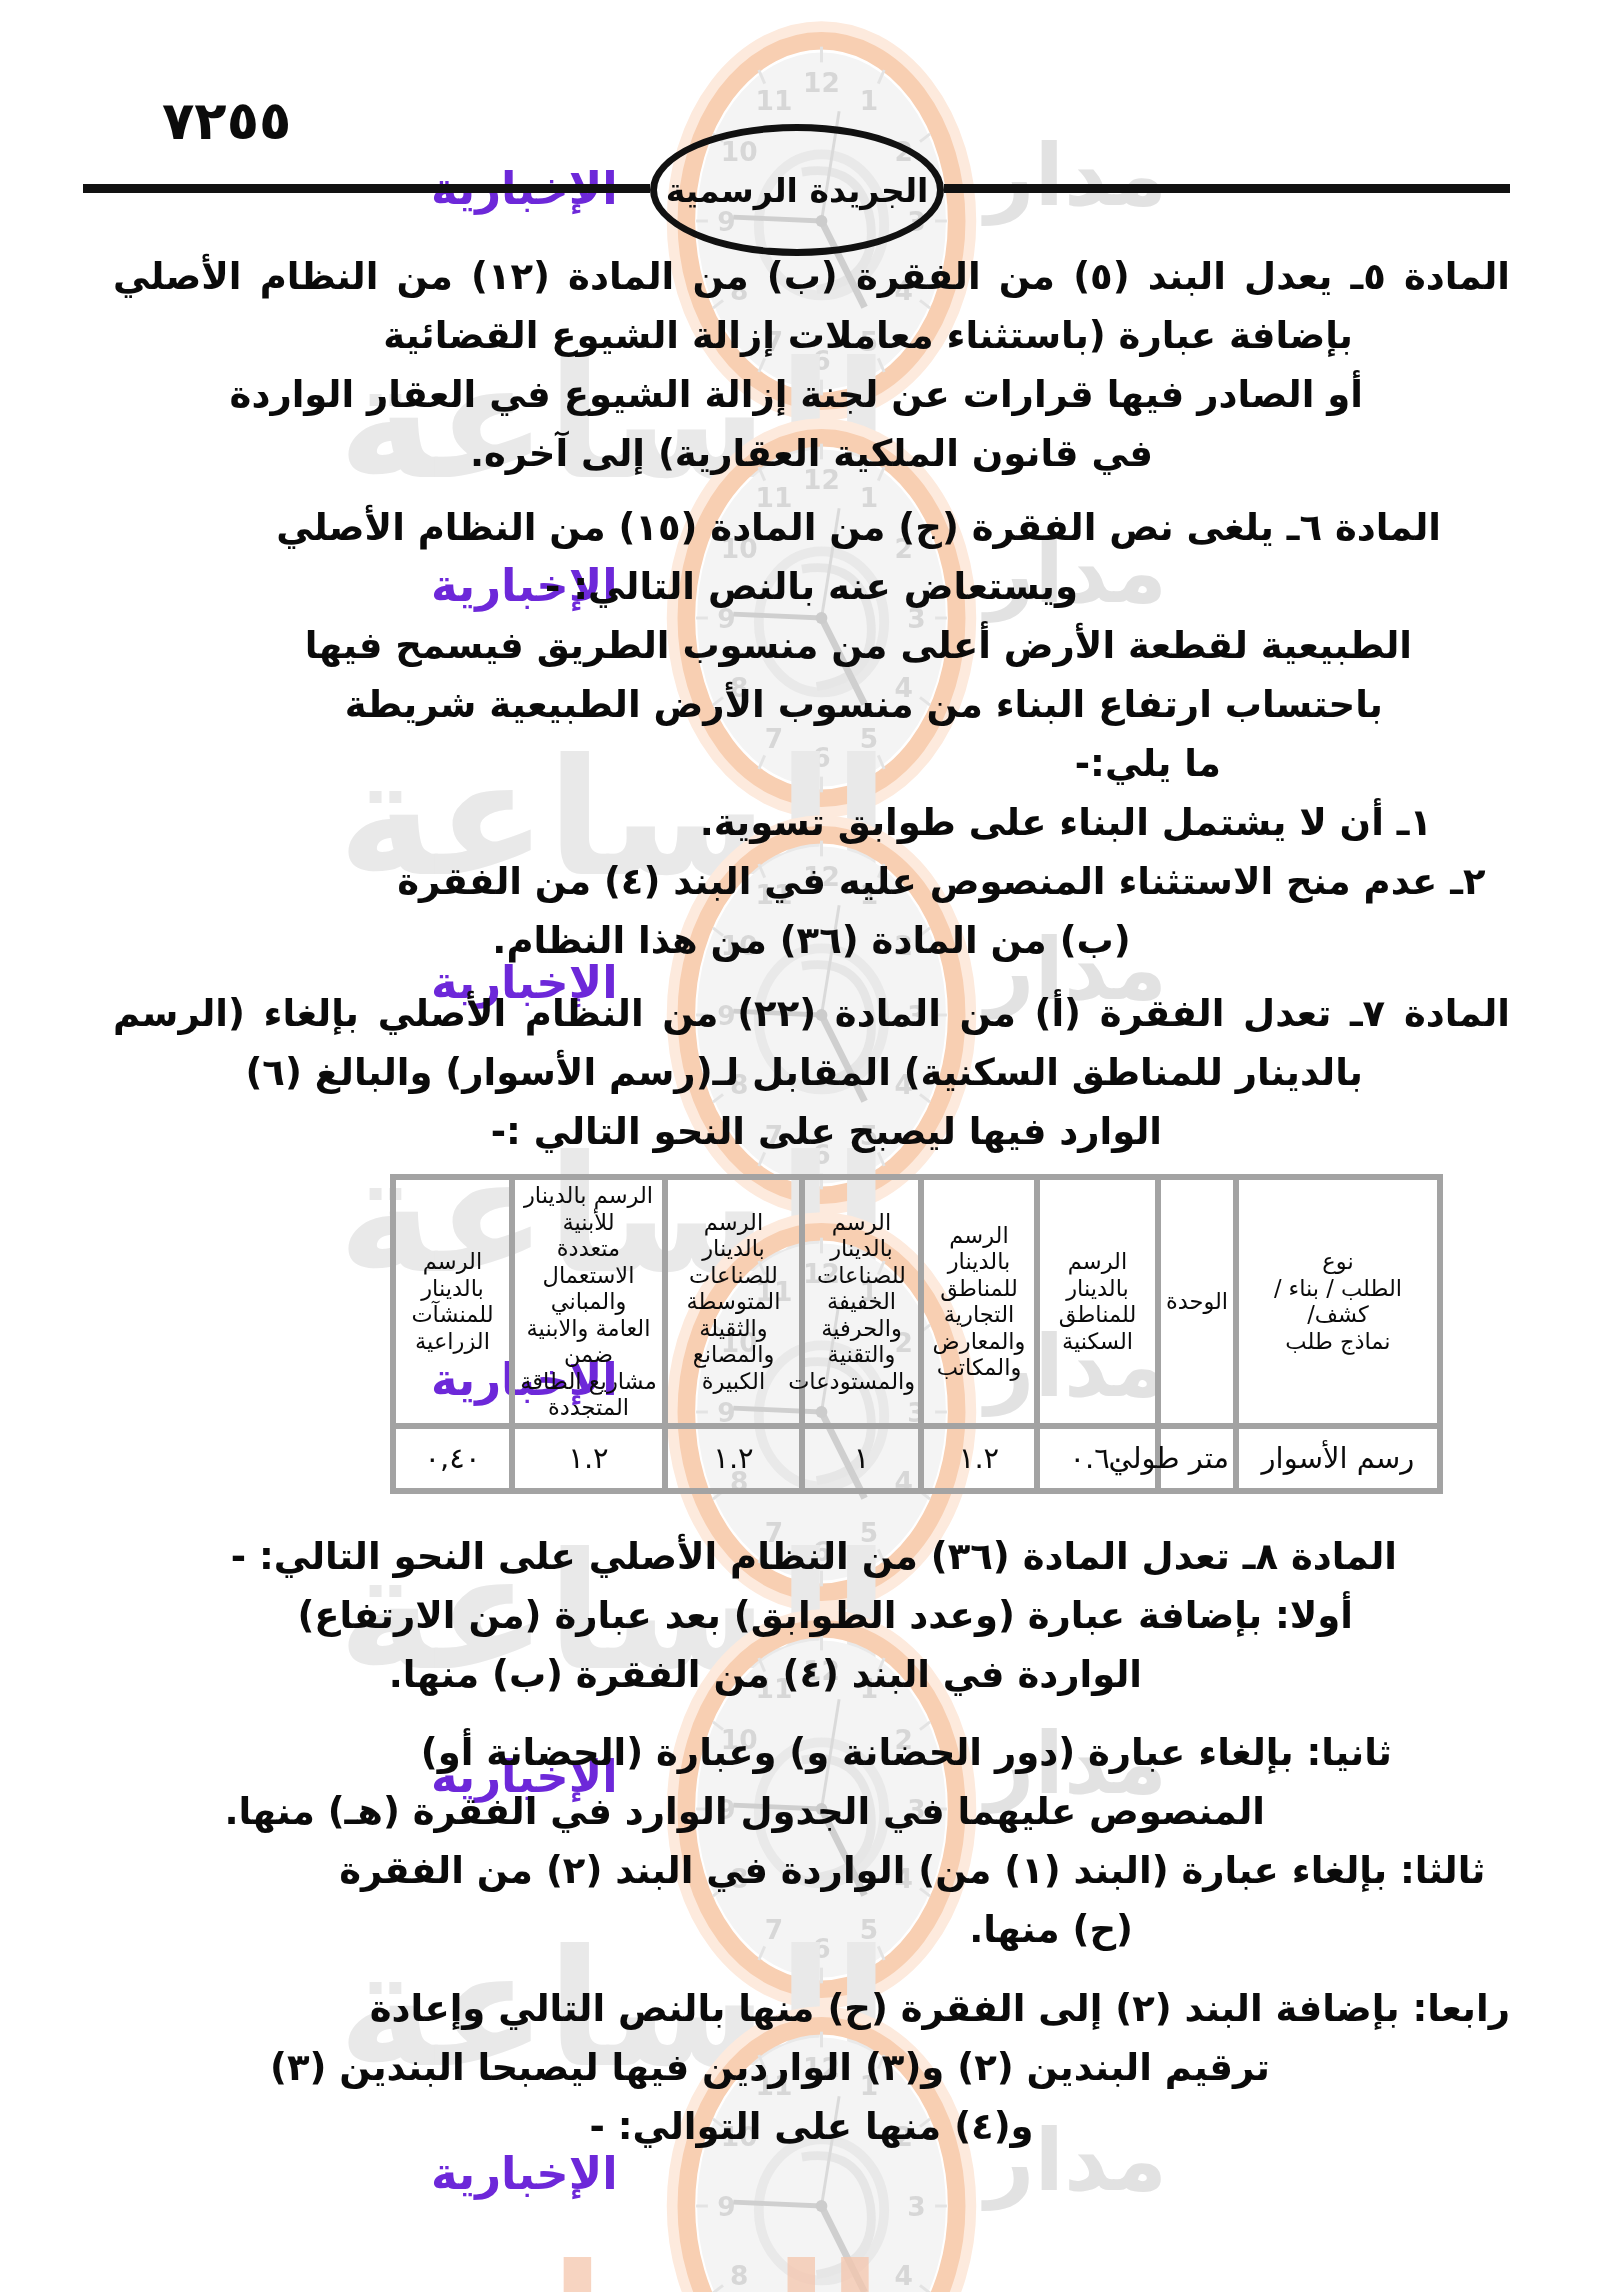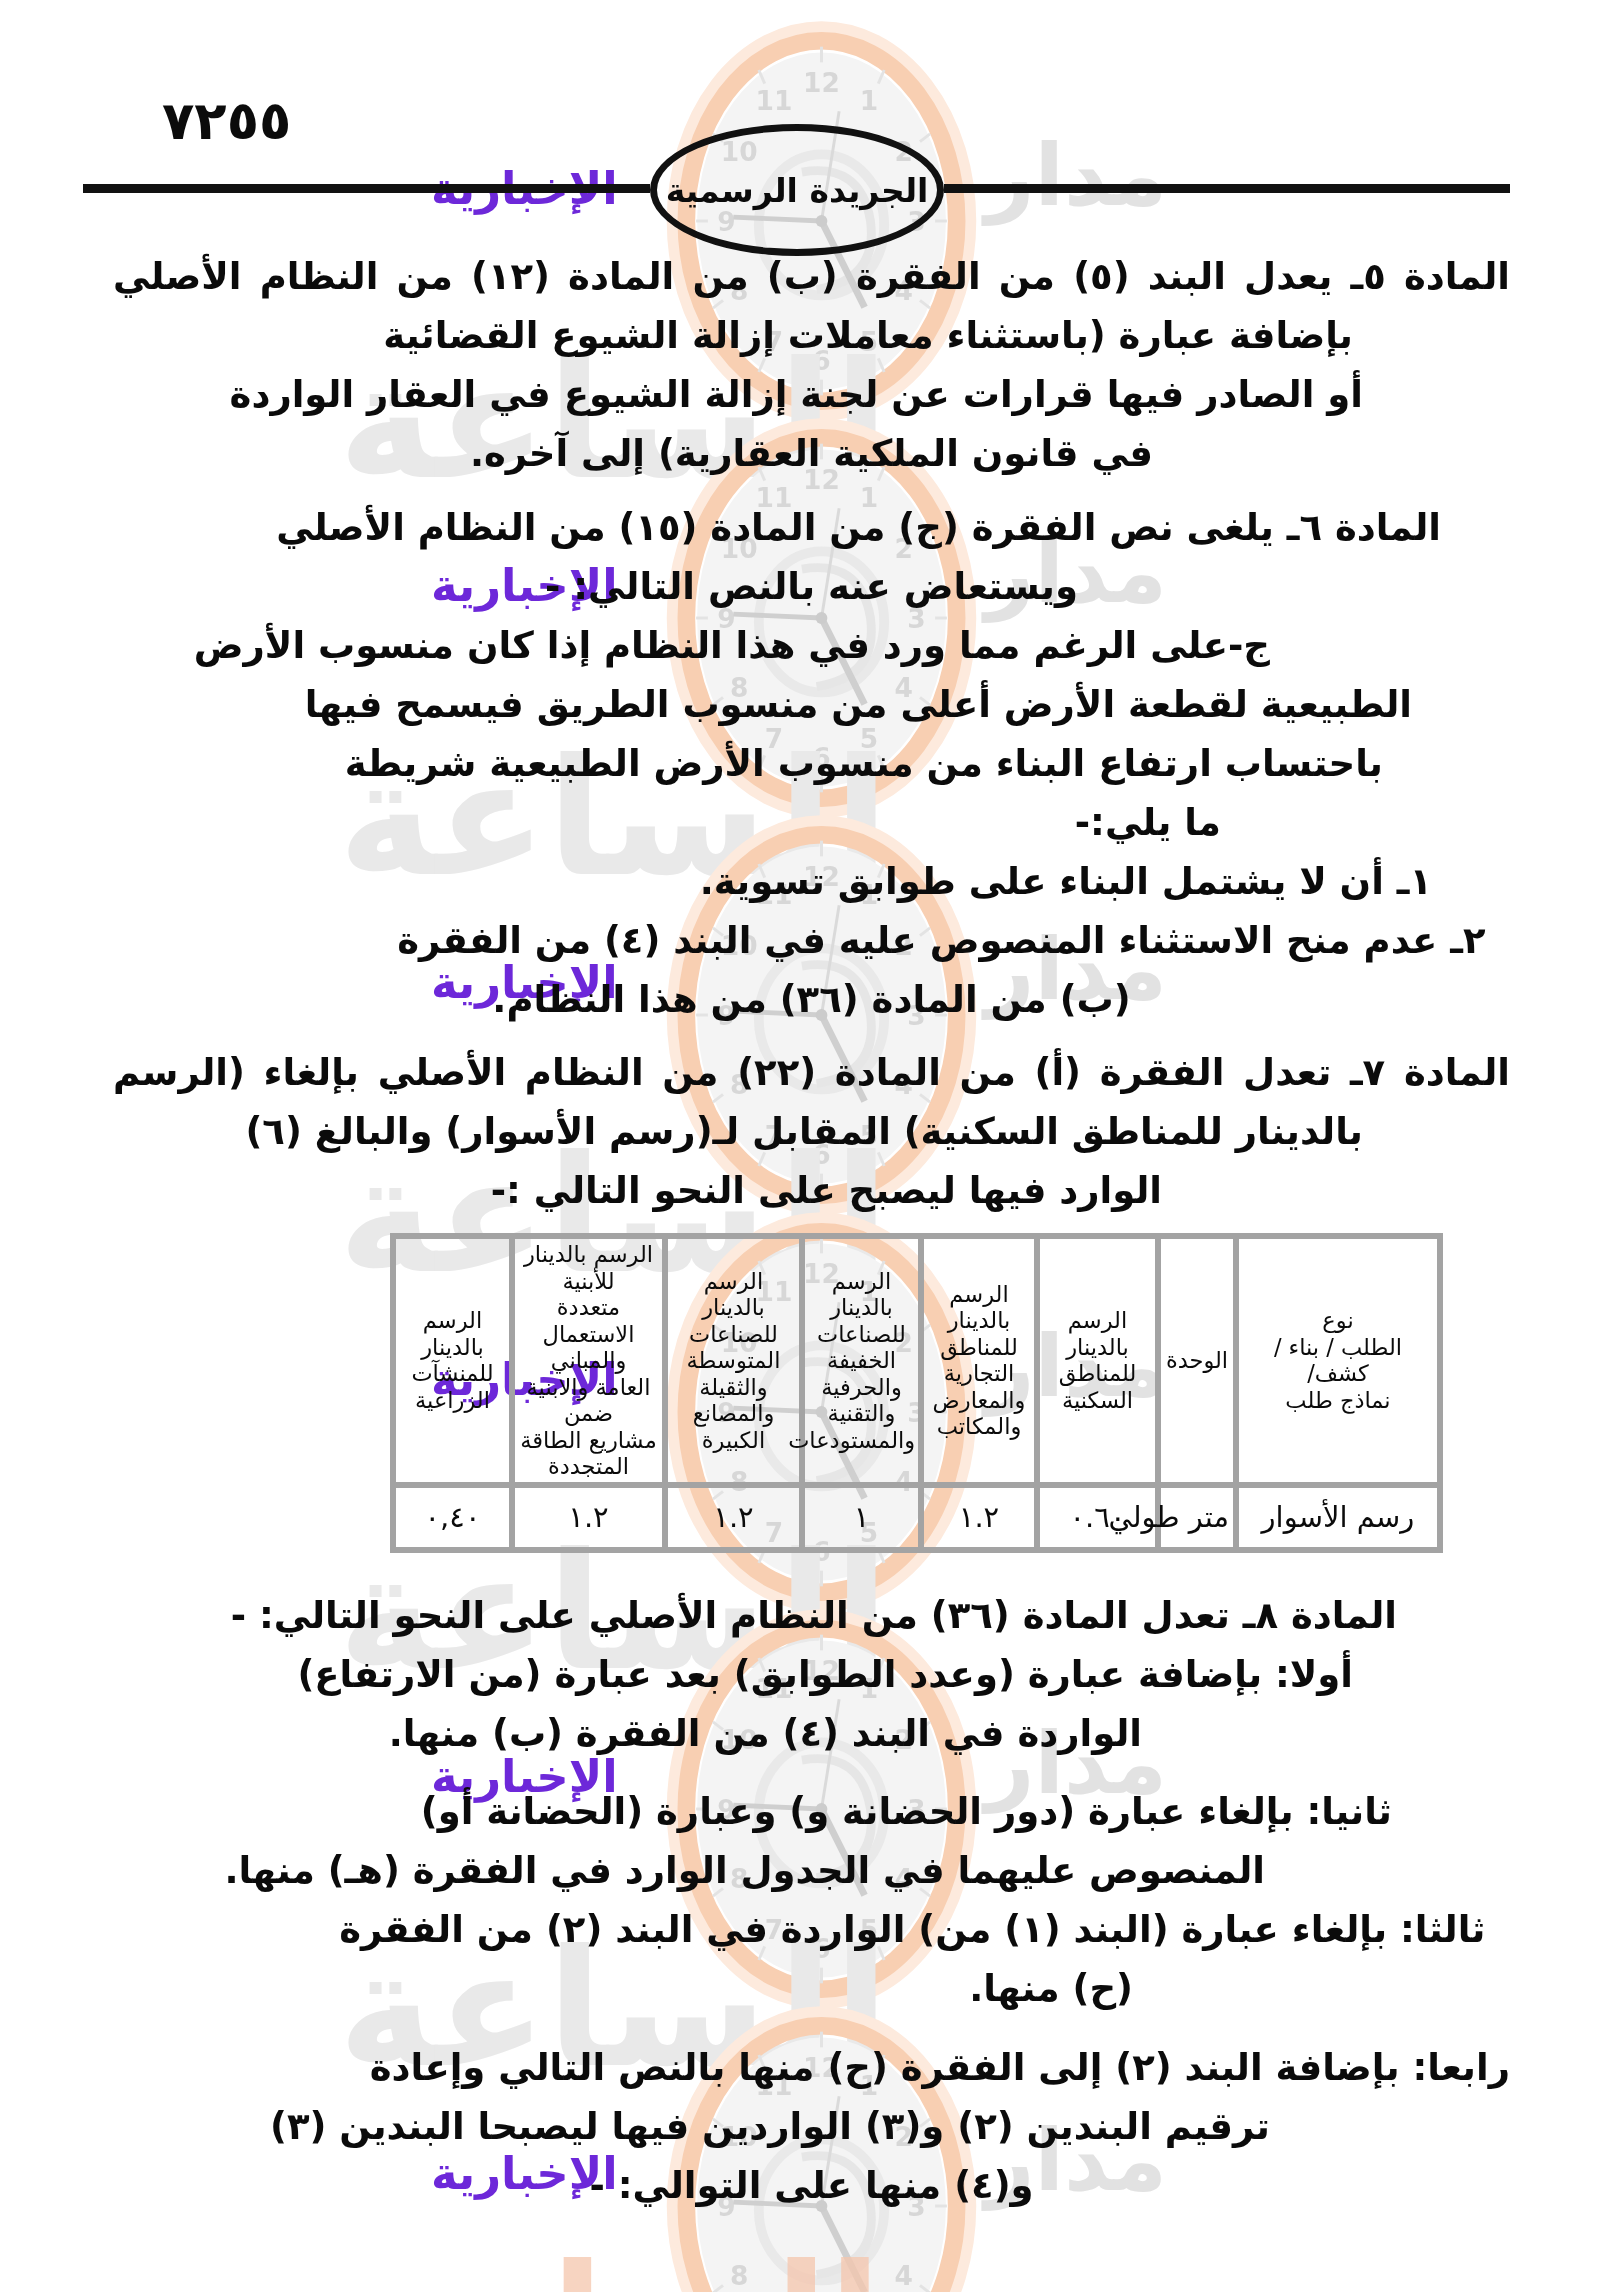--- a/index.html
+++ b/index.html
@@ -306,21 +306,20 @@
 
 <div id="doc-body">
 
   <div class="ln jfull">المادة ٥ـ يعدل البند (٥) من الفقرة (ب) من المادة (١٢) من النظام الأصلي</div>
   <div class="ln" style="padding-right:157px">بإضافة عبارة (باستثناء معاملات إزالة الشيوع القضائية</div>
   <div class="ln" style="padding-right:147px">أو الصادر فيها قرارات عن لجنة إزالة الشيوع في العقار الواردة</div>
   <div class="ln c">في قانون الملكية العقارية) إلى آخره.</div>
 
   <div class="ln gap15" style="padding-right:69px">المادة ٦ـ يلغى نص الفقرة (ج) من المادة (١٥) من النظام الأصلي</div>
   <div class="ln c">ويستعاض عنه بالنص التالي: -</div>
-  <div class="ln" style="padding-right:240px">ج-على الرغم مما ورد في هذا النظام إذا كان منسوب الأرض</div>
   <div class="ln" style="padding-right:98px">الطبيعية لقطعة الأرض أعلى من منسوب الطريق فيسمح فيها</div>
   <div class="ln" style="padding-right:127px">باحتساب ارتفاع البناء من منسوب الأرض الطبيعية شريطة</div>
   <div class="ln" style="padding-right:289px">ما يلي:-</div>
   <div class="ln" style="padding-right:78px">١ـ أن لا يشتمل البناء على طوابق تسوية.</div>
   <div class="ln" style="padding-right:24.5px">٢ـ عدم منح الاستثناء المنصوص عليه في البند (٤) من الفقرة</div>
   <div class="ln c">(ب) من المادة (٣٦) من هذا النظام.</div>
 
   <div class="ln jfull gap15">المادة ٧ـ تعدل الفقرة (أ) من المادة (٢٢) من النظام الأصلي بإلغاء (الرسم</div>
   <div class="ln" style="padding-right:147px">بالدينار للمناطق السكنية) المقابل لـ(رسم الأسوار) والبالغ (٦)</div>
   <div class="ln" style="padding-right:348px">الوارد فيها ليصبح على النحو التالي :-</div>

